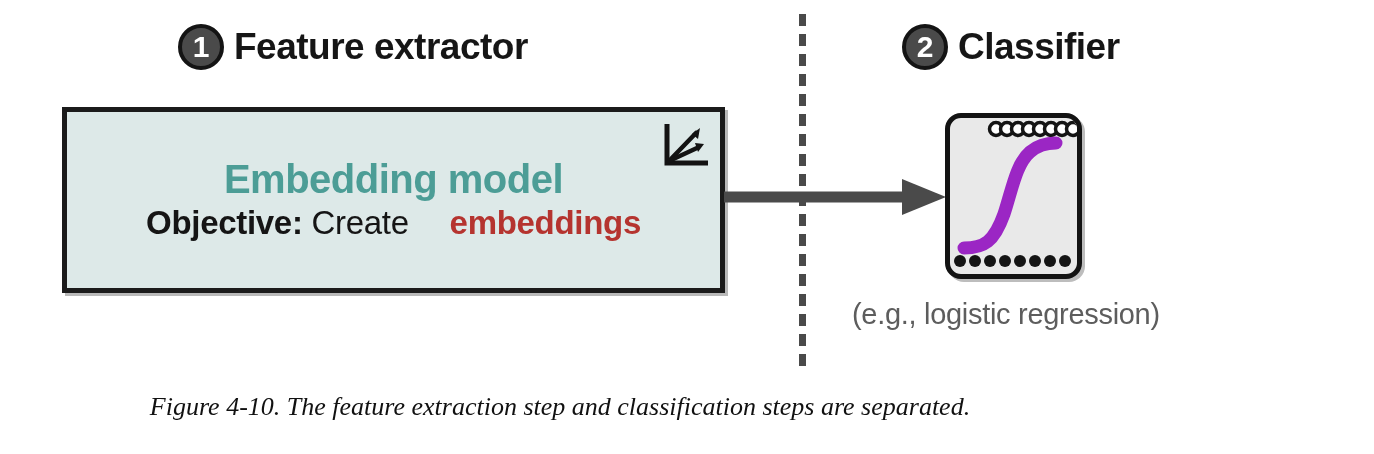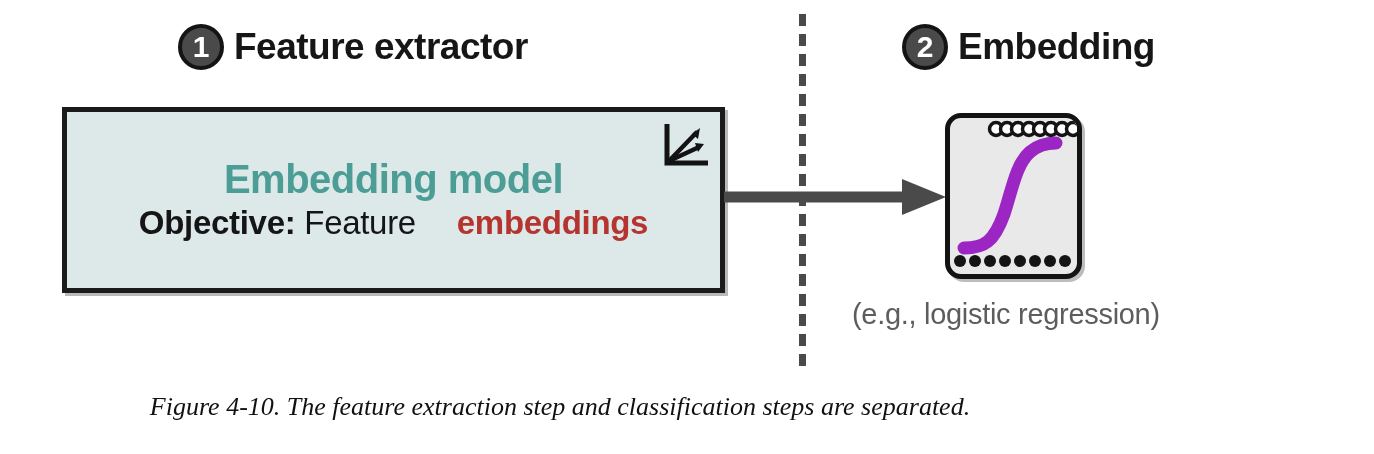--- a/index.html
+++ b/index.html
@@ -168,29 +168,29 @@
 
 <div id="canvas">
 
   <div class="step-heading" id="heading-1">
     <div class="step-badge">1</div>
     <div class="step-title">Feature extractor</div>
   </div>
 
   <div class="step-heading" id="heading-2">
     <div class="step-badge">2</div>
-    <div class="step-title">Embedding</div>
+    <div class="step-title">Classifier</div>
   </div>
 
   <div id="feature-box">
     <div id="feature-box-inner">
       <div id="embedding-model-title">Embedding model</div>
       <div id="objective-line">
         <span class="obj-label">Objective:</span>
-        <span>Feature</span>
+        <span>Create</span>
         <span class="obj-emph">embeddings</span>
       </div>
     </div>
 
     <svg id="axes-icon" viewBox="0 0 46 44">
       <path d="M5 2 L5 39 L44 39" stroke="#131313" stroke-width="5" fill="none" stroke-linecap="square"></path>
       <line x1="7" y1="37" x2="34" y2="9" stroke="#131313" stroke-width="4.5" stroke-linecap="round"></line>
       <polygon points="38,4 30,10 36,15" fill="#131313"></polygon>
       <line x1="7" y1="37" x2="35" y2="24" stroke="#131313" stroke-width="4.5" stroke-linecap="round"></line>
       <polygon points="42,20 33,19 36,28" fill="#131313"></polygon>

